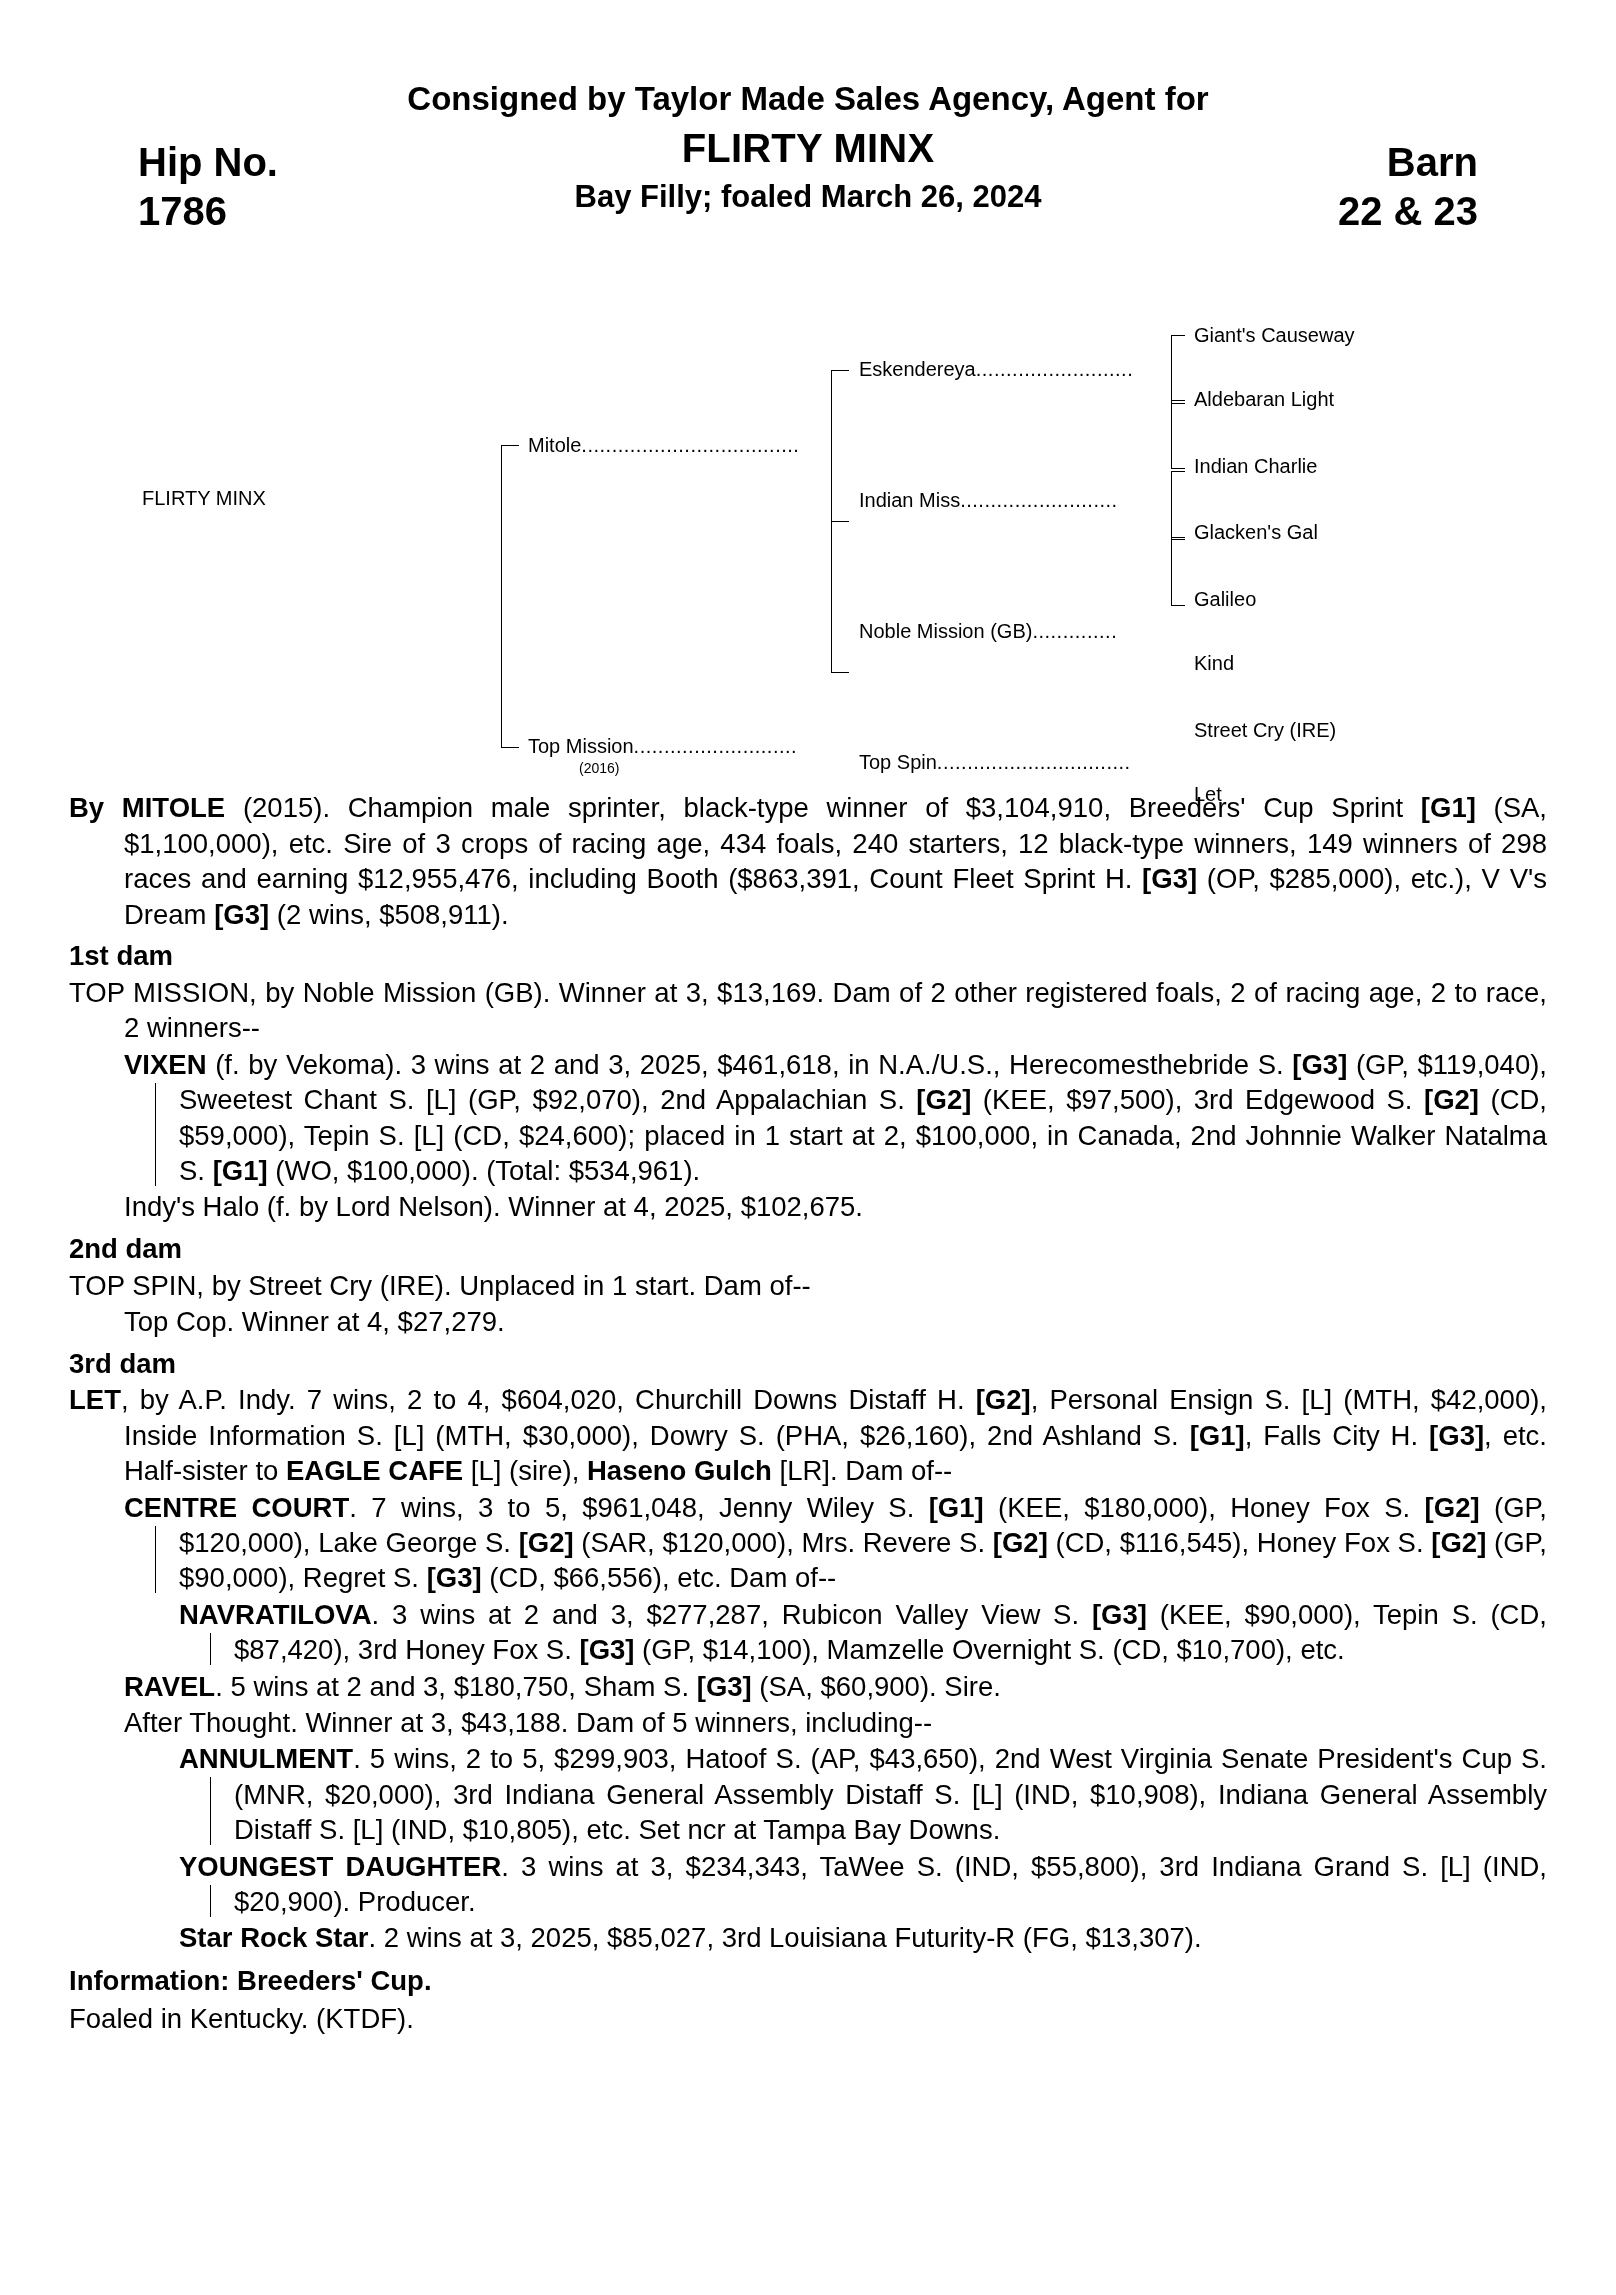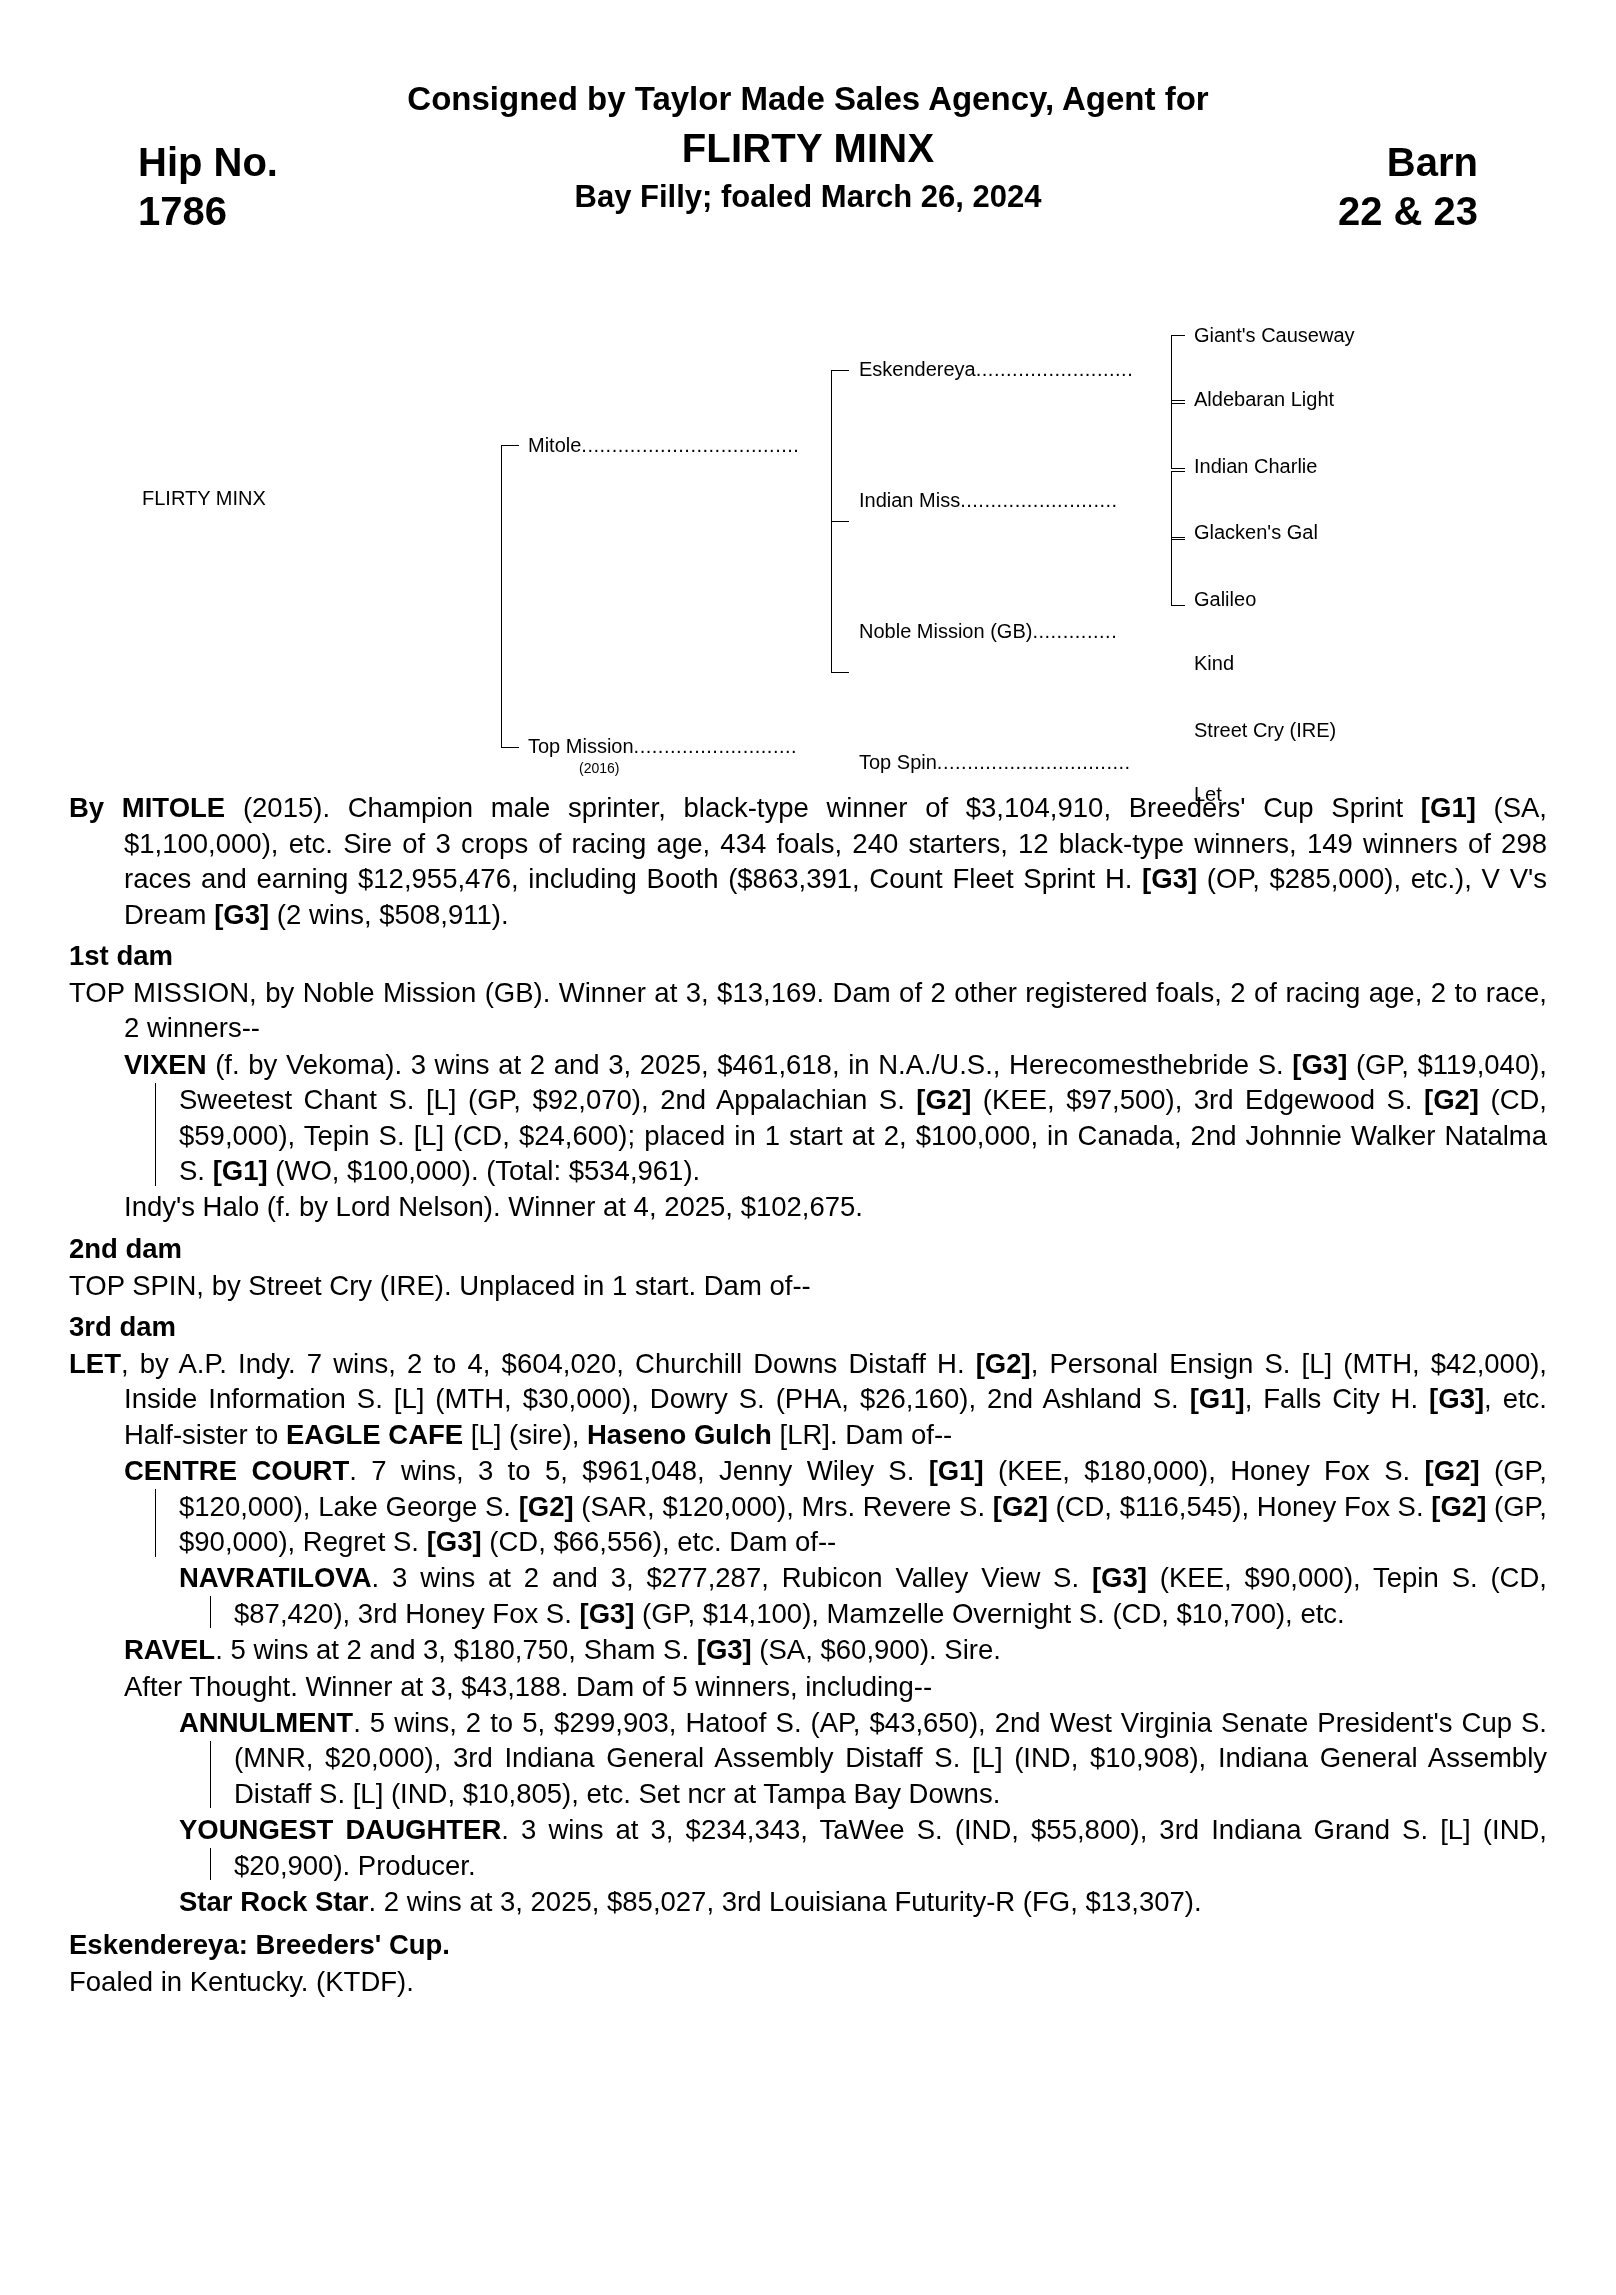--- a/index.html
+++ b/index.html
@@ -212,27 +212,28 @@
 
   <div class="body-text">
     <div id="sire-para" class="para ind-1"><span class="b">By MITOLE</span><span> (2015). Champion male sprinter, black-type winner of $3,104,910, Breeders' Cup Sprint </span><span class="b">[G1]</span><span> (SA, $1,100,000), etc. Sire of 3 crops of racing age, 434 foals, 240 starters, 12 black-type winners, 149 winners of 298 races and earning $12,955,476, including Booth ($863,391, Count Fleet Sprint H. </span><span class="b">[G3]</span><span> (OP, $285,000), etc.), V V's Dream </span><span class="b">[G3]</span><span> (2 wins, $508,911).</span></div>
     <div id="dams-root">
         <div class="damhead">1st dam</div>
         <div class="para ind-1"><span>TOP MISSION, by Noble Mission (GB). Winner at 3, $13,169. Dam of 2 other registered foals, 2 of racing age, 2 to race, 2 winners--</span></div>
         <div class="para ind-2 bar-wrap"><span class="vbar" style="left: 86px; top: 36px; height: calc(100% - 39px);"></span><span class="b">VIXEN</span><span> (f. by Vekoma). 3 wins at 2 and 3, 2025, $461,618, in N.A./U.S., Herecomesthebride S. </span><span class="b">[G3]</span><span> (GP, $119,040), Sweetest Chant S. [L] (GP, $92,070), 2nd Appalachian S. </span><span class="b">[G2]</span><span> (KEE, $97,500), 3rd Edgewood S. </span><span class="b">[G2]</span><span> (CD, $59,000), Tepin S. [L] (CD, $24,600); placed in 1 start at 2, $100,000, in Canada, 2nd Johnnie Walker Natalma S. </span><span class="b">[G1]</span><span> (WO, $100,000). (Total: $534,961).</span></div>
         <div class="para ind-flat-1"><span>Indy's Halo (f. by Lord Nelson). Winner at 4, 2025, $102,675.</span></div>
         <div class="damhead">2nd dam</div>
         <div class="para hang-1"><span>TOP SPIN, by Street Cry (IRE). Unplaced in 1 start. Dam of--</span></div>
+        <div class="para ind-flat-1"><span>Top Cop. Winner at 4, $27,279.</span></div>
         <div class="damhead">3rd dam</div>
         <div class="para ind-1"><span class="b">LET</span><span>, by A.P. Indy. 7 wins, 2 to 4, $604,020, Churchill Downs Distaff H. </span><span class="b">[G2]</span><span>, Personal Ensign S. [L] (MTH, $42,000), Inside Information S. [L] (MTH, $30,000), Dowry S. (PHA, $26,160), 2nd Ashland S. </span><span class="b">[G1]</span><span>, Falls City H. </span><span class="b">[G3]</span><span>, etc. Half-sister to </span><span class="b">EAGLE CAFE</span><span> [L] (sire), </span><span class="b">Haseno Gulch</span><span> [LR]. Dam of--</span></div>
         <div class="para ind-2 bar-wrap"><span class="vbar" style="left: 86px; top: 36px; height: calc(100% - 39px);"></span><span class="b">CENTRE COURT</span><span>. 7 wins, 3 to 5, $961,048, Jenny Wiley S. </span><span class="b">[G1]</span><span> (KEE, $180,000), Honey Fox S. </span><span class="b">[G2]</span><span> (GP, $120,000), Lake George S. </span><span class="b">[G2]</span><span> (SAR, $120,000), Mrs. Revere S. </span><span class="b">[G2]</span><span> (CD, $116,545), Honey Fox S. </span><span class="b">[G2]</span><span> (GP, $90,000), Regret S. </span><span class="b">[G3]</span><span> (CD, $66,556), etc. Dam of--</span></div>
         <div class="para ind-3 bar-wrap"><span class="vbar" style="left: 141px; top: 36px; height: calc(100% - 39px);"></span><span class="b">NAVRATILOVA</span><span>. 3 wins at 2 and 3, $277,287, Rubicon Valley View S. </span><span class="b">[G3]</span><span> (KEE, $90,000), Tepin S. (CD, $87,420), 3rd Honey Fox S. </span><span class="b">[G3]</span><span> (GP, $14,100), Mamzelle Overnight S. (CD, $10,700), etc.</span></div>
         <div class="para ind-2"><span class="b">RAVEL</span><span>. 5 wins at 2 and 3, $180,750, Sham S. </span><span class="b">[G3]</span><span> (SA, $60,900). Sire.</span></div>
         <div class="para ind-flat-1"><span>After Thought. Winner at 3, $43,188. Dam of 5 winners, including--</span></div>
         <div class="para ind-3 bar-wrap"><span class="vbar" style="left: 141px; top: 36px; height: calc(100% - 39px);"></span><span class="b">ANNULMENT</span><span>. 5 wins, 2 to 5, $299,903, Hatoof S. (AP, $43,650), 2nd West Virginia Senate President's Cup S. (MNR, $20,000), 3rd Indiana General Assembly Distaff S. [L] (IND, $10,908), Indiana General Assembly Distaff S. [L] (IND, $10,805), etc. Set ncr at Tampa Bay Downs.</span></div>
         <div class="para ind-3 bar-wrap"><span class="vbar" style="left: 141px; top: 36px; height: calc(100% - 39px);"></span><span class="b">YOUNGEST DAUGHTER</span><span>. 3 wins at 3, $234,343, TaWee S. (IND, $55,800), 3rd Indiana Grand S. [L] (IND, $20,900). Producer.</span></div>
         <div class="para ind-3"><span class="b">Star Rock Star</span><span>. 2 wins at 3, 2025, $85,027, 3rd Louisiana Futurity-R (FG, $13,307).</span></div>
       </div>
-    <div class="engage">Eskendereya: Breeders' Cup.</div>
+    <div class="engage">Information: Breeders' Cup.</div>
     <div class="foaled">Foaled in Kentucky. (KTDF).</div>
   </div>
 </div>
 
 
 </body></html>

